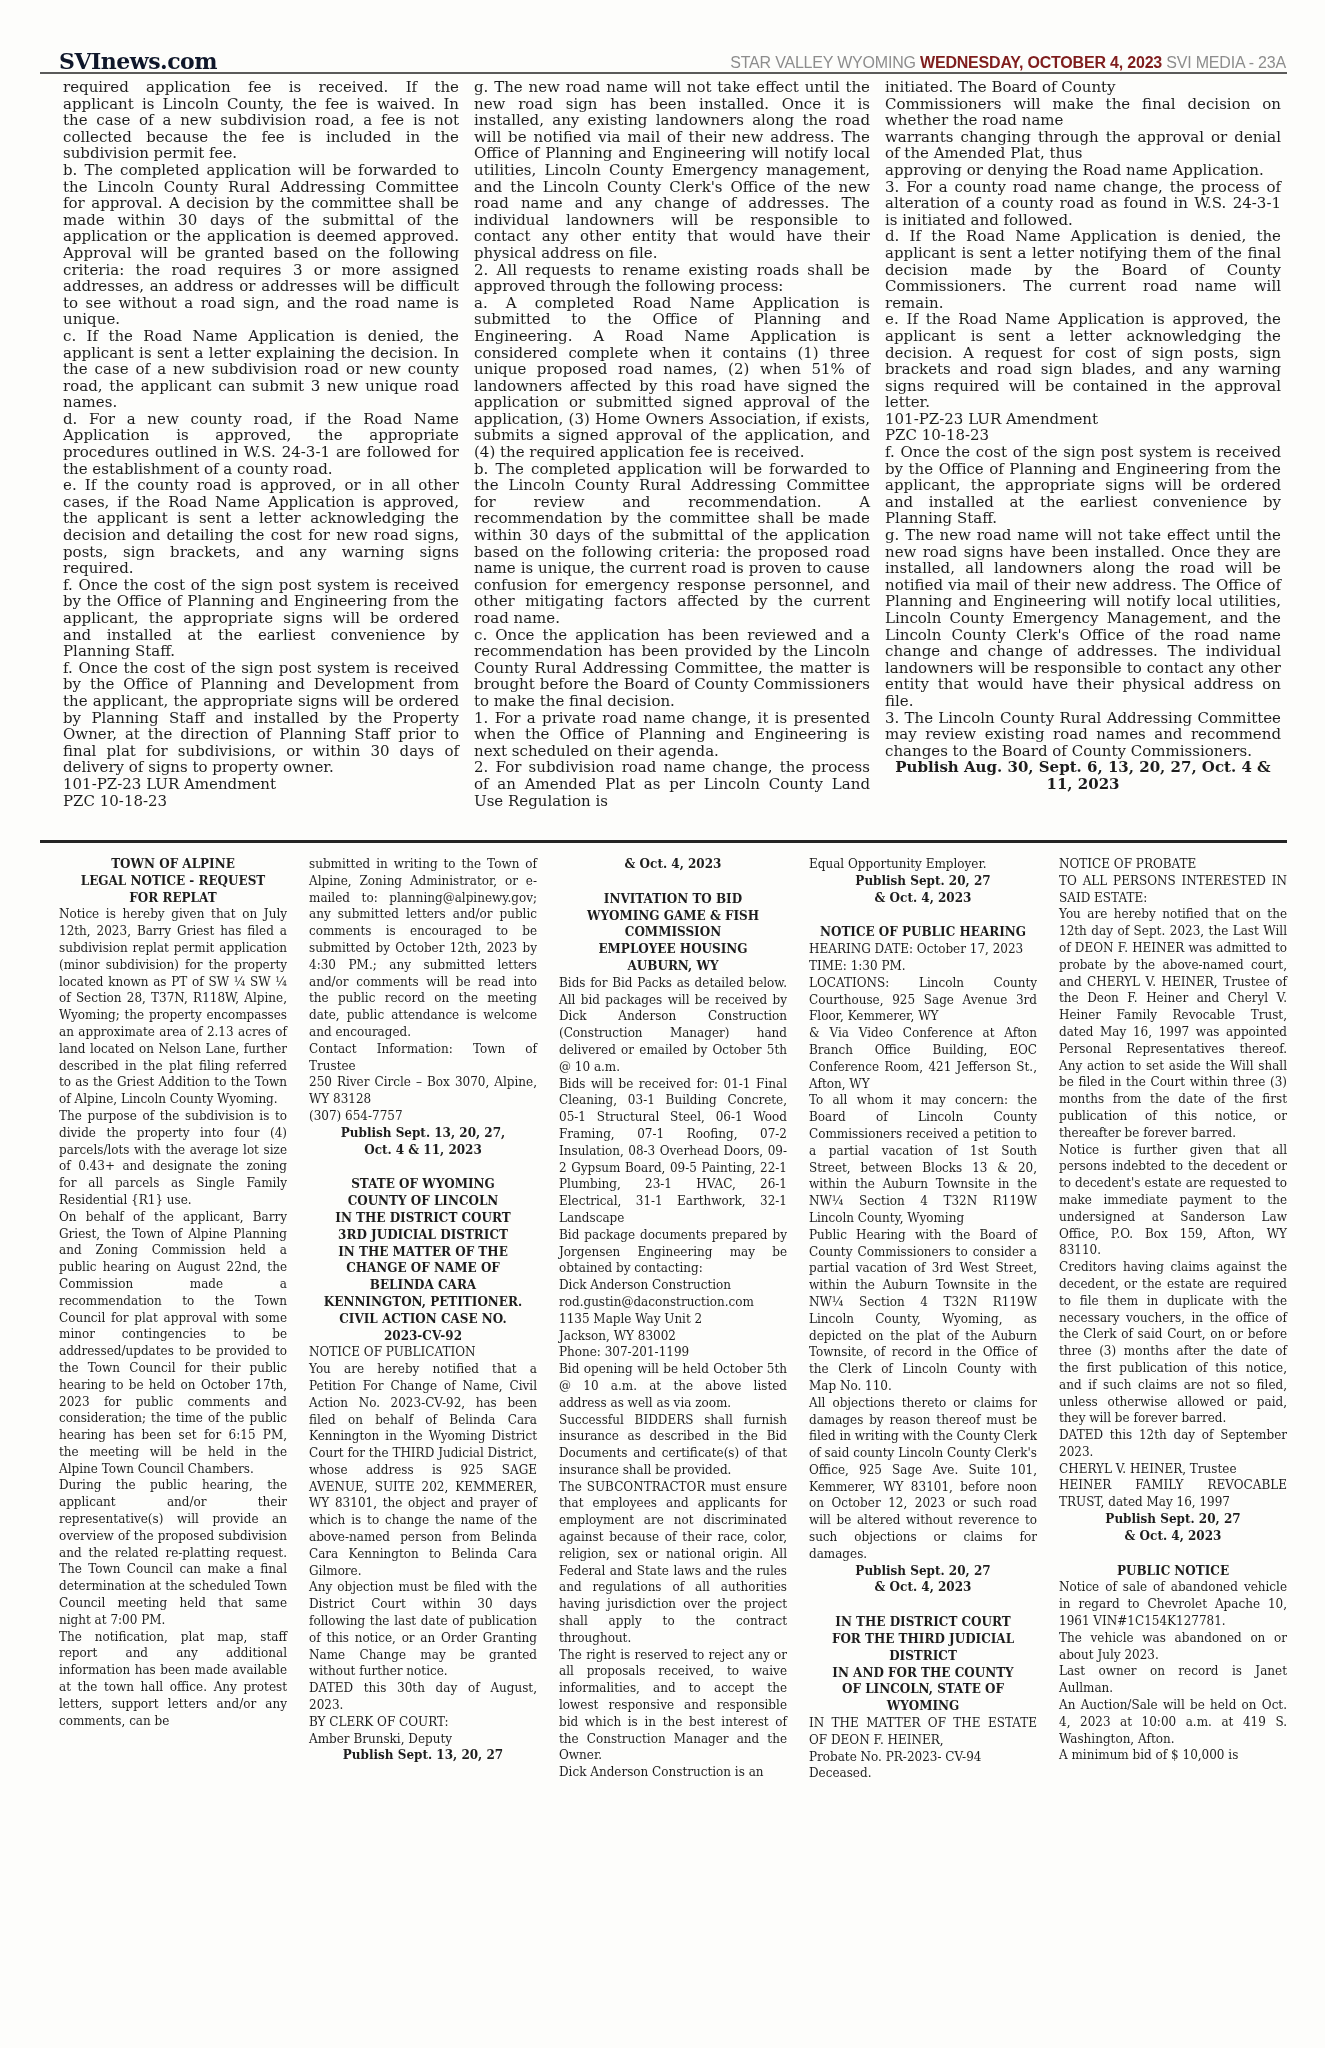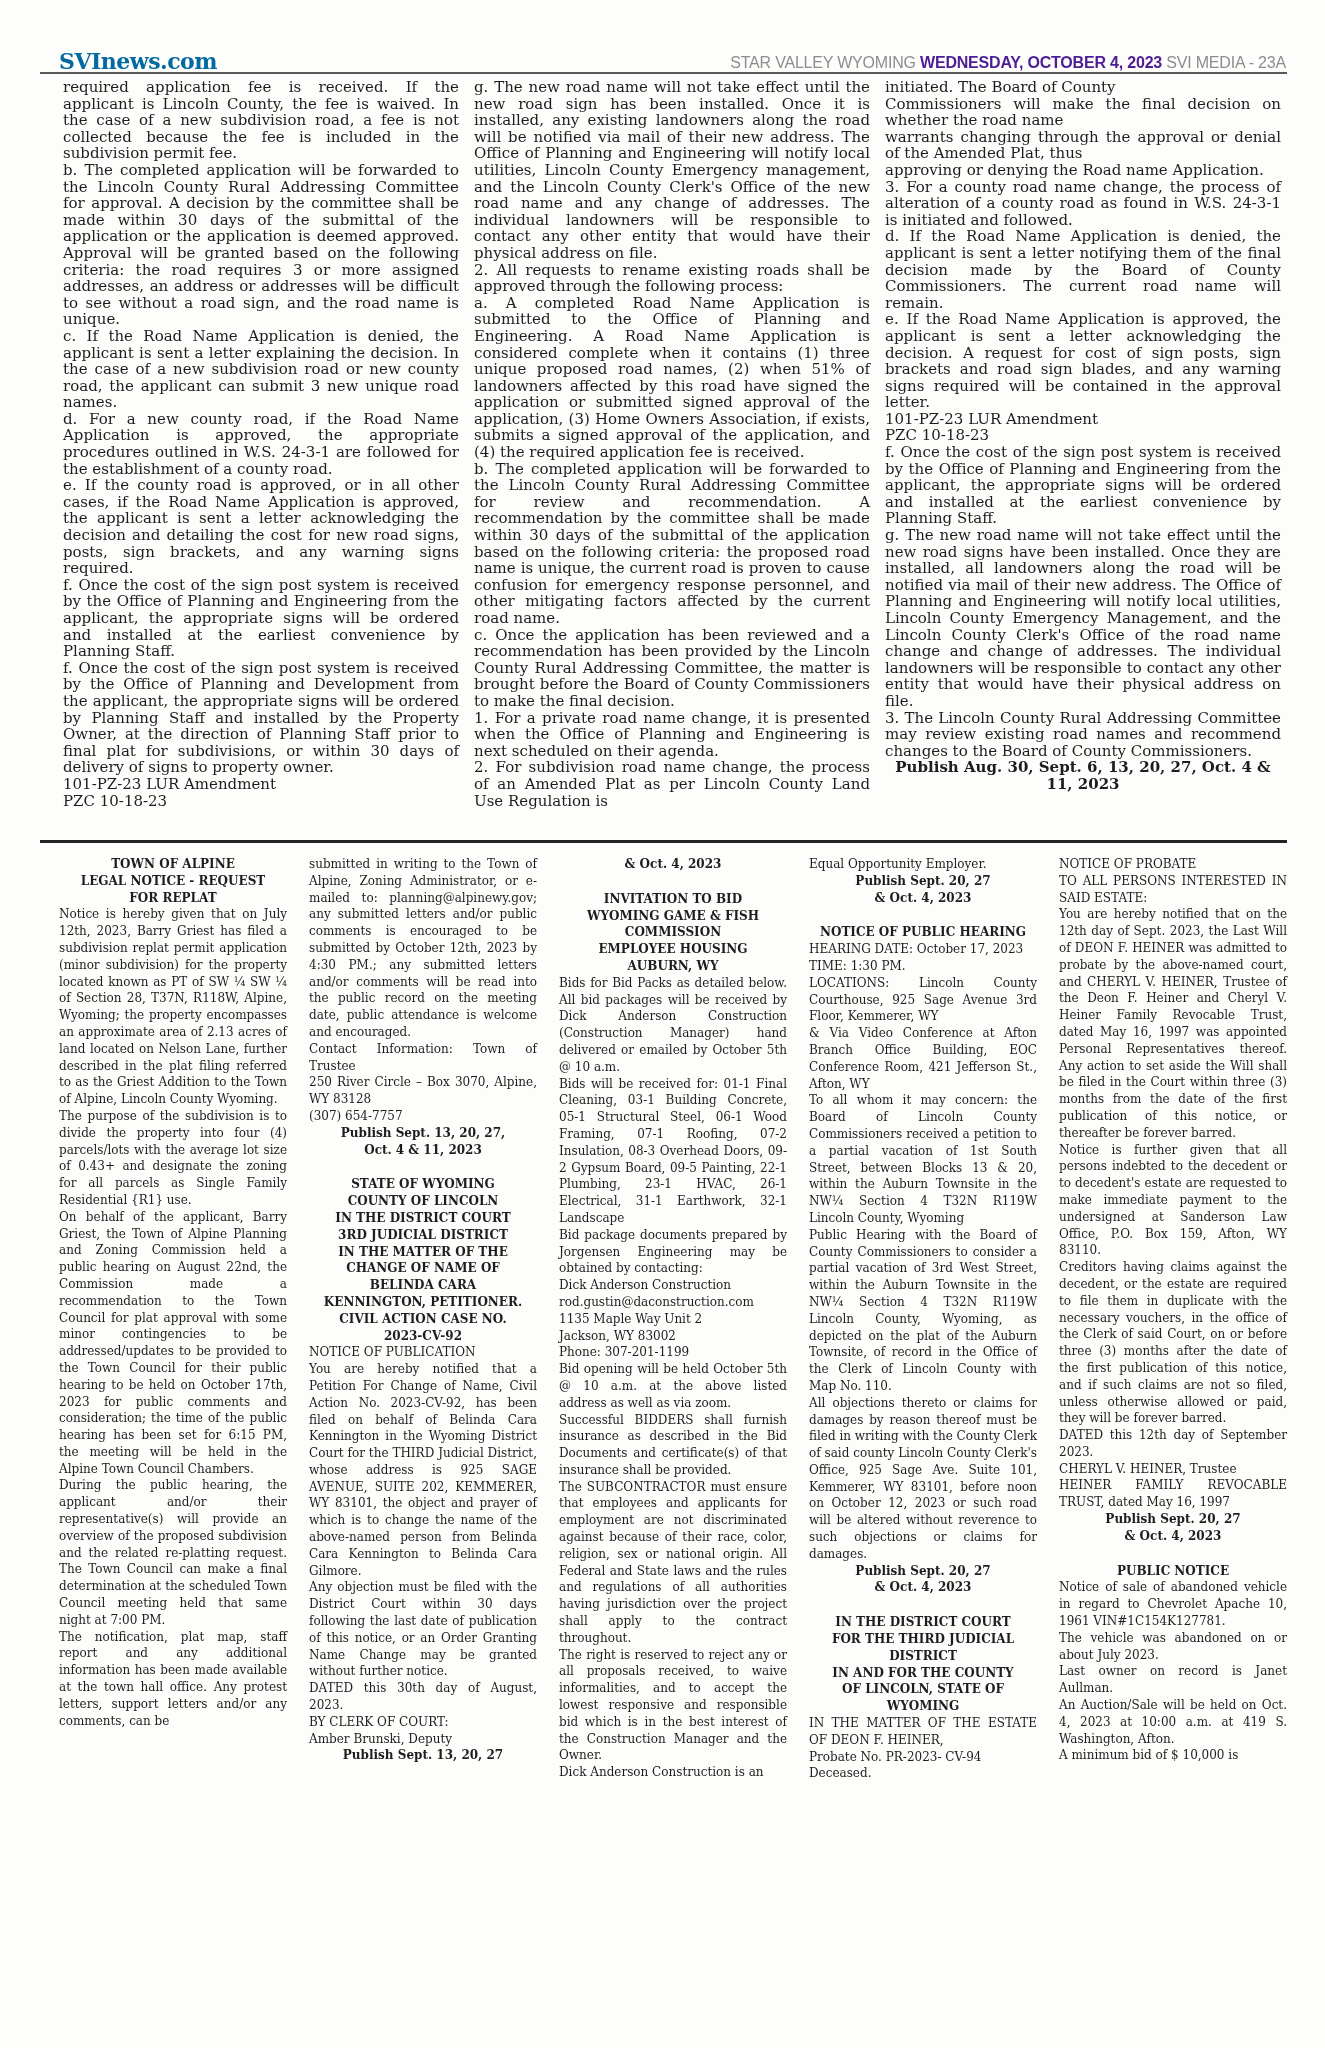--- a/index.html
+++ b/index.html
@@ -4,28 +4,28 @@
 <style>
   html,body { margin:0; padding:0; background:#e8e8e8; }
   .page {
     position:relative; width:1325px; height:2048px;
     background:#fdfdfb; color:#1d1d1d; overflow:hidden;
     font-family:"DejaVu Serif", serif;
   }
   .masthead-logo {
     position:absolute; left:59px; top:48px;
     font-family:"DejaVu Serif", serif; font-weight:bold;
-    font-size:22px; letter-spacing:-0.5px; color:#0369a1;
+    font-size:22px; letter-spacing:-0.5px; color:#0f172a;
   }
   .masthead-right {
     position:absolute; right:39px; top:54px;
     font-family:"Liberation Sans", sans-serif; font-size:16px;
     letter-spacing:-0.2px; color:#8d8d8d; white-space:nowrap;
   }
-  .masthead-right b { color:#4c1d95; }
+  .masthead-right b { color:#7f1d1d; }
   .header-rule {
     position:absolute; left:40px; top:72px; width:1247px; height:2px;
     background:#5a5a5a;
   }
   .section-divider {
     position:absolute; left:40px; top:840px; width:1247px; height:3px;
     background:#242424;
   }
   .top-section {
     position:absolute; left:63px; top:79px; width:1229px;

